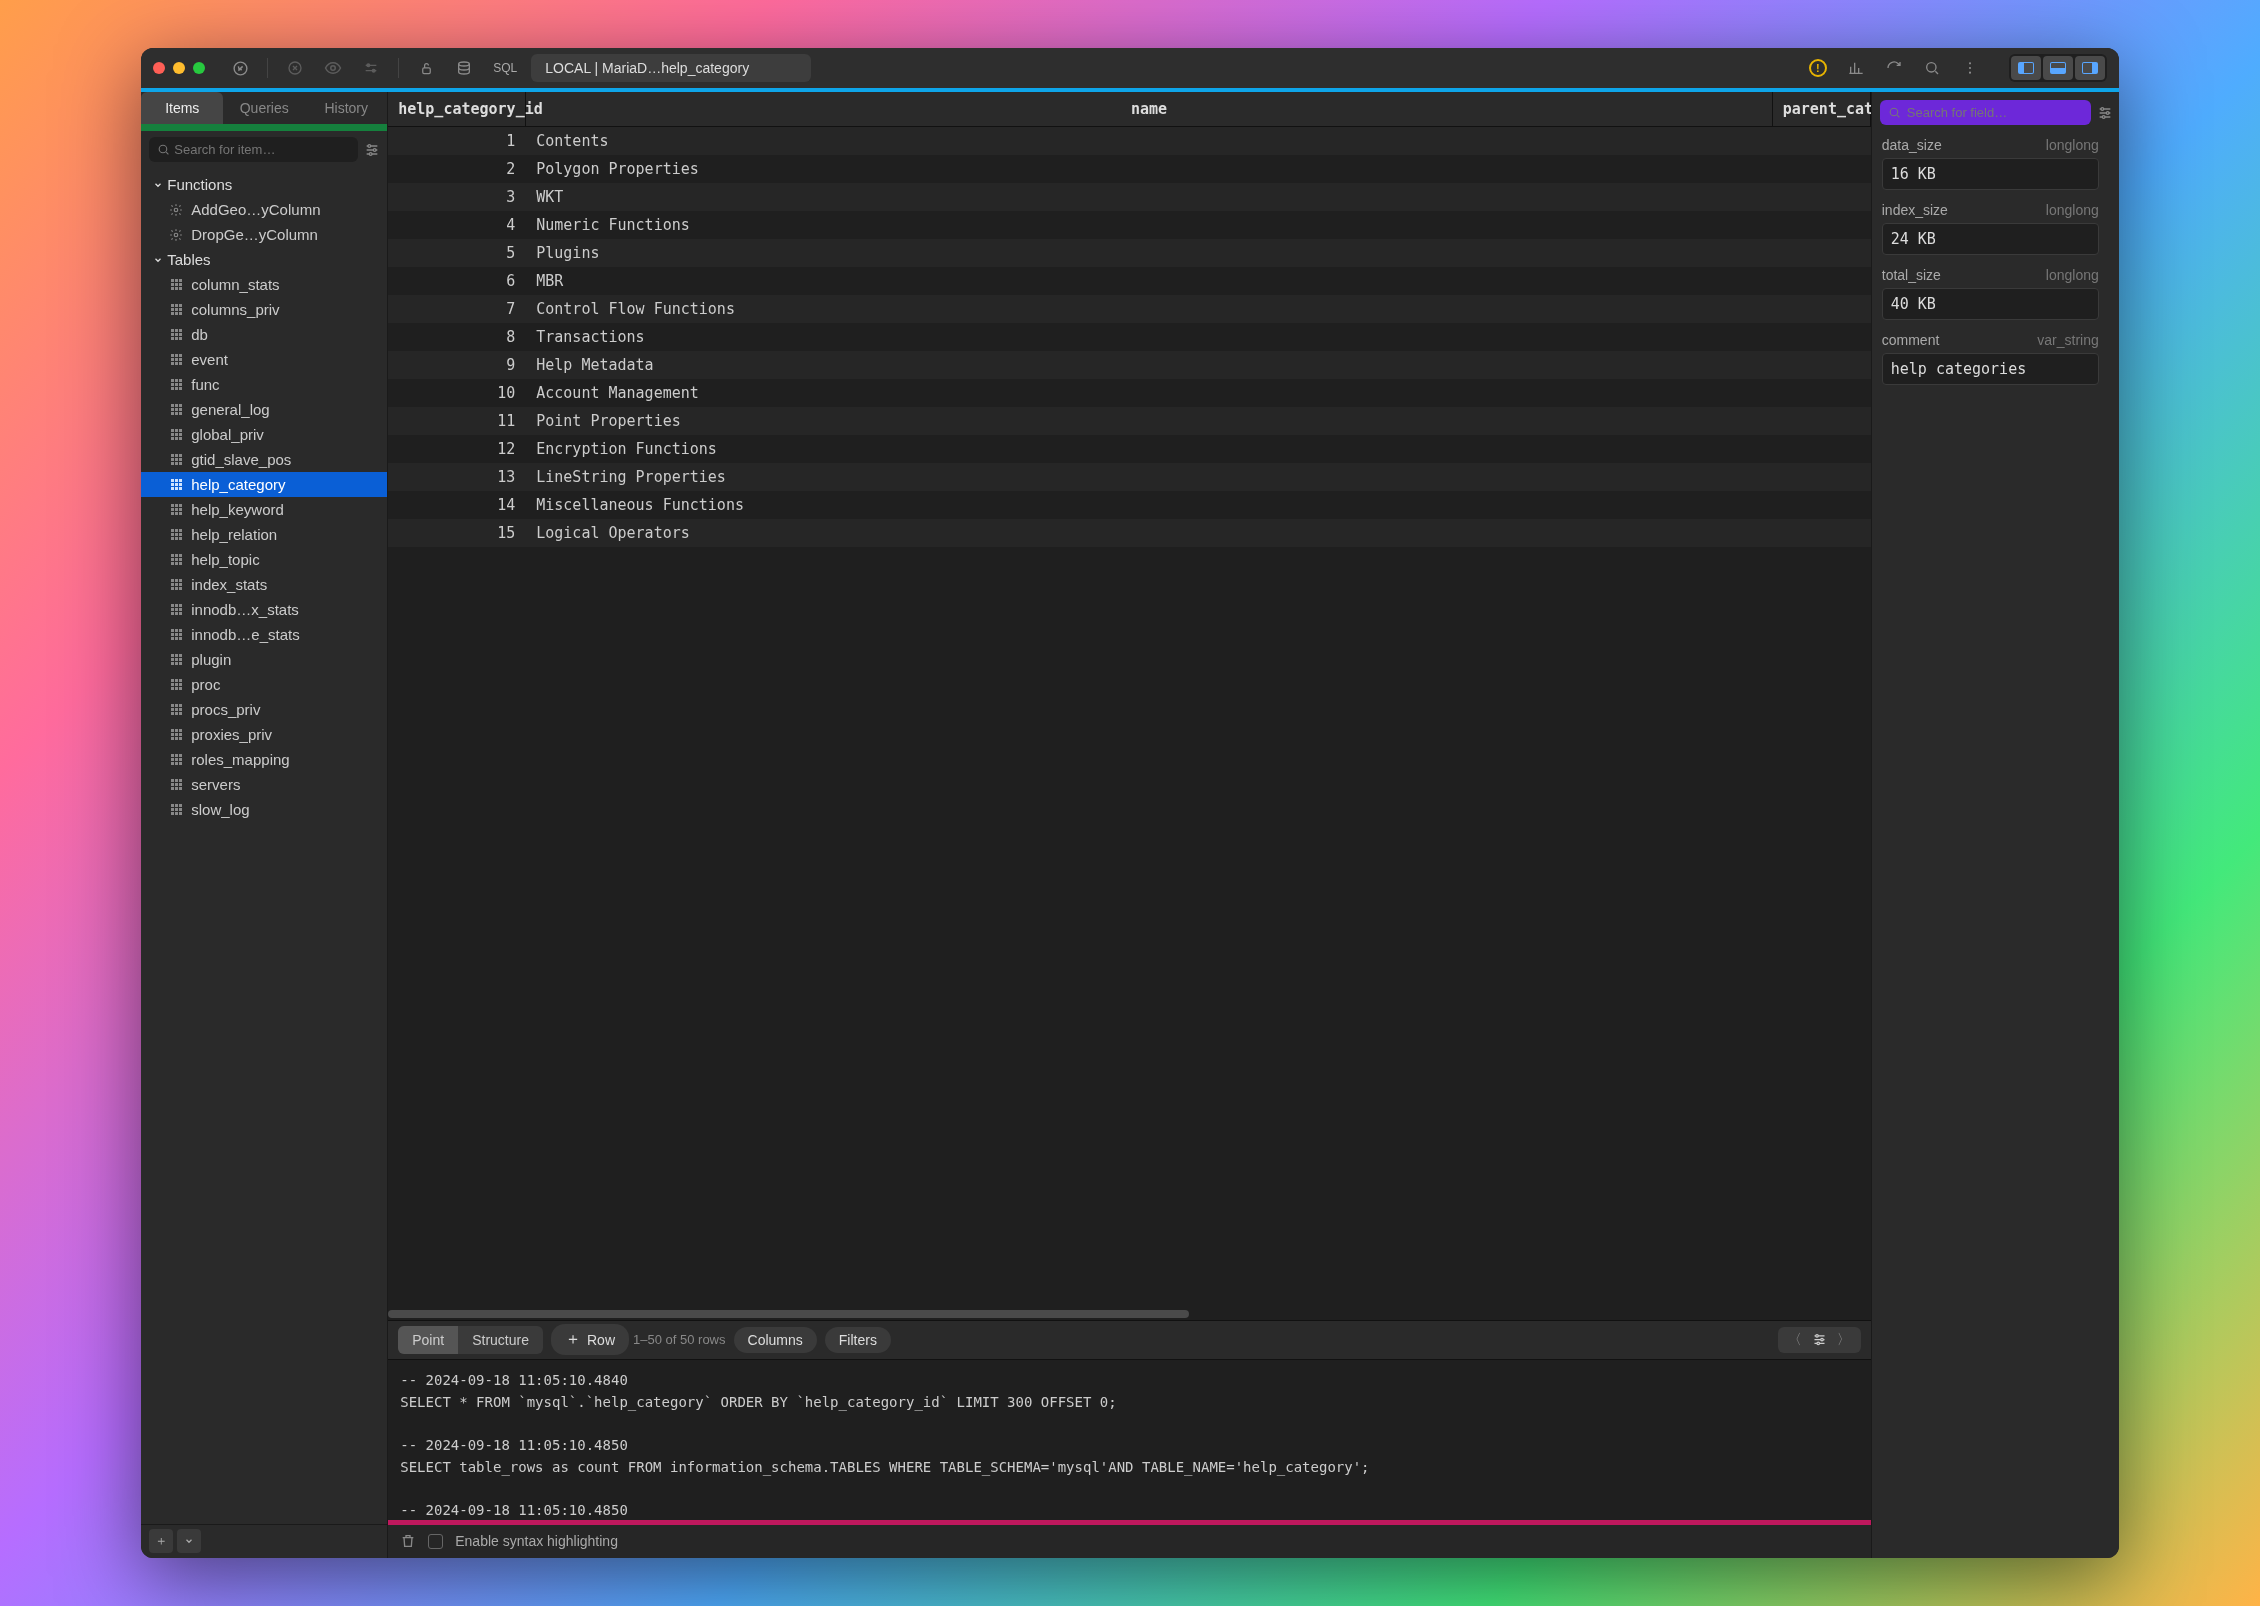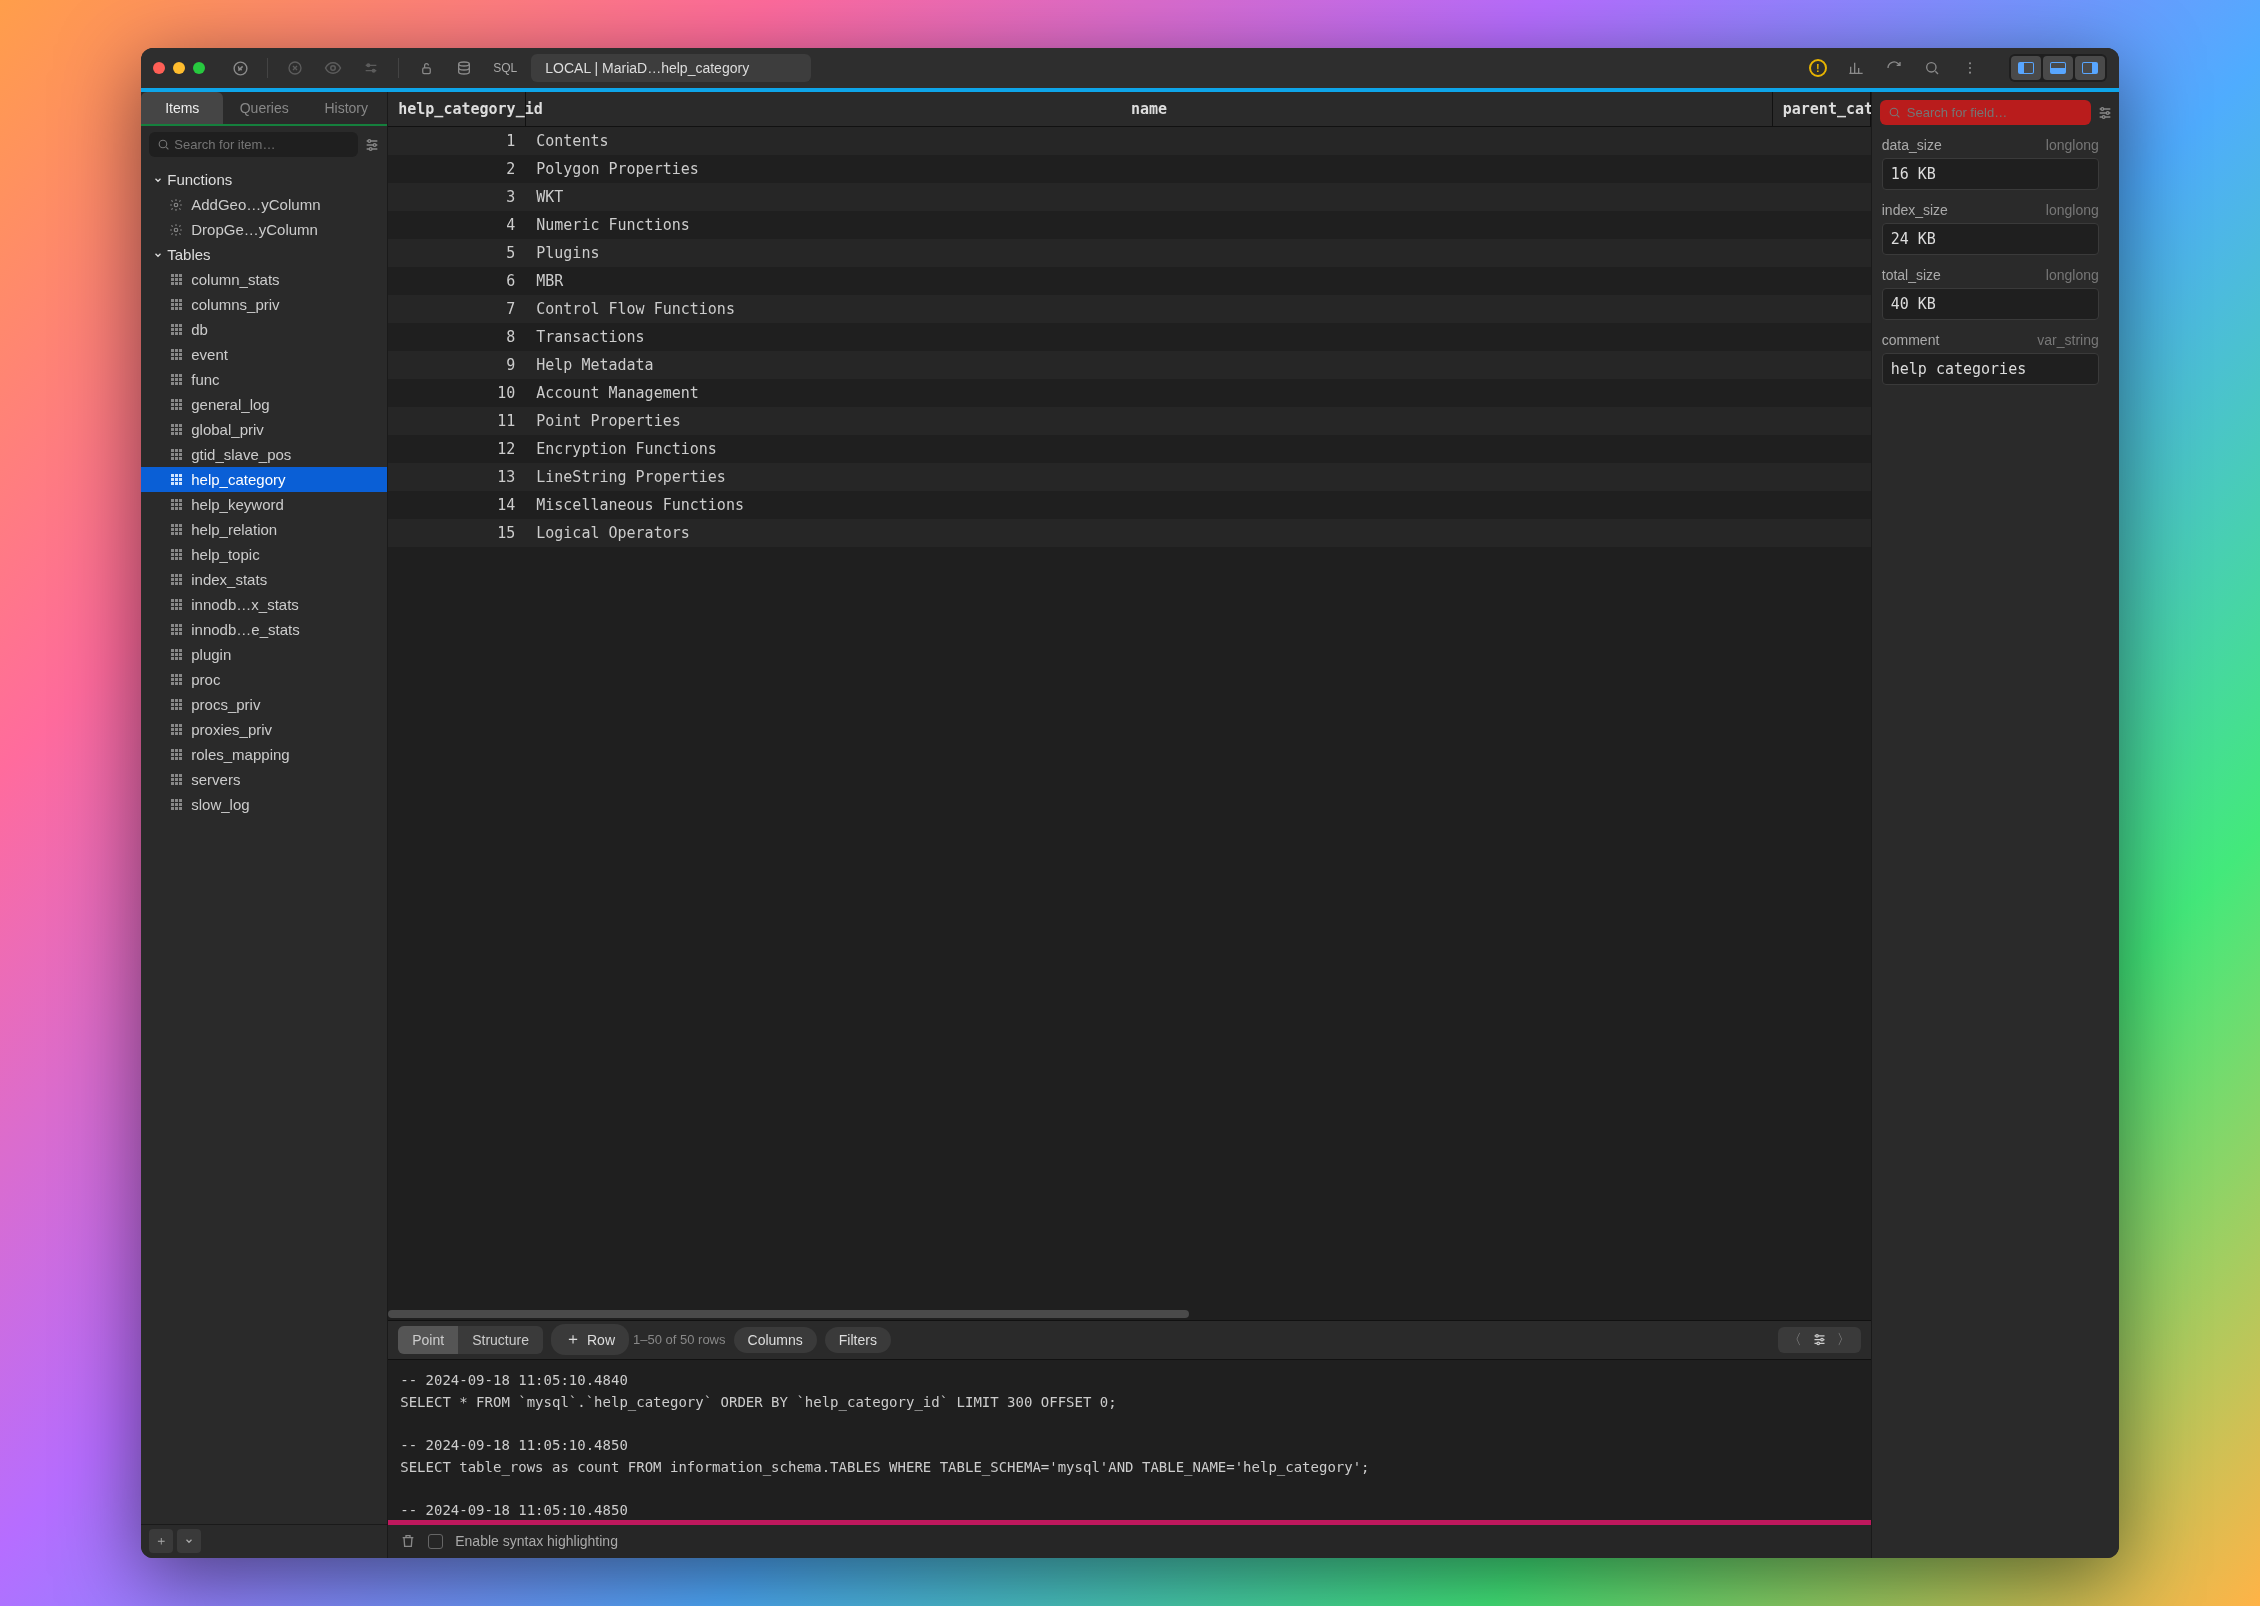--- a/index.html
+++ b/index.html
@@ -21,21 +21,21 @@
 .panel-btns { display:flex; gap:2px; background:#1f1f1f; border-radius:6px; padding:2px; }
 .panel-btn { width:30px; height:24px; display:flex; align-items:center; justify-content:center; border-radius:4px; }
 .panel-btn.active { background:#4a4a4a; }
 .panel-rect { width:16px; height:12px; border:1.5px solid #58a6ff; border-radius:2px; position:relative; }
 
 
 .main { flex:1; display:flex; overflow:hidden; }
 
 
 .sidebar { width:247px; background:#2a2a2a; border-right:1px solid #1a1a1a; display:flex; flex-direction:column; }
-.sb-tabs { display:flex; border-bottom:2px solid #15803d; }
+.sb-tabs { display:flex; border-bottom:7px solid #15803d; }
 .sb-tab { flex:1; padding:8px 0; text-align:center; font-size:14px; color:#888; cursor:pointer; }
 .sb-tab.active { background:#454545; color:#eee; border-radius:6px 6px 0 0; }
 .sb-search-row { display:flex; align-items:center; padding:6px 8px; gap:6px; }
 .sb-search { flex:1; display:flex; align-items:center; gap:4px; background:#1f1f1f; border-radius:6px; padding:5px 8px; color:#777; }
 .sb-search input { background:transparent; border:none; outline:none; color:#ccc; font-size:13px; flex:1; }
 .filter-icon { color:#888; cursor:pointer; font-size:14px; }
 .sb-tree { flex:1; overflow-y:auto; padding:4px 0; }
 .tree-group { padding:4px 10px 4px 12px; color:#ddd; cursor:pointer; display:flex; align-items:center; gap:4px; font-size:15px; }
 .tree-item { padding:4px 10px 4px 28px; color:#ccc; cursor:pointer; display:flex; align-items:center; gap:8px; font-family:"SF Mono",Menlo,monospace; font-size:15px; white-space:nowrap; }
 .tree-item.selected { background:#0a5fd6; color:#fff; }
@@ -73,21 +73,21 @@
 .nav-arrow { color:#888; cursor:pointer; font-size:14px; }
 
 .console { flex:0 0 auto; padding:10px 12px; font-family:"SF Mono",Menlo,monospace; font-size:14px; color:#ccc; line-height:1.55; white-space:pre-wrap; overflow:auto; height:160px; }
 .bottom-bar { height:38px; border-top:5px solid #be185d; display:flex; align-items:center; padding:16px 12px; gap:12px; color:#aaa; background:#262626; }
 .trash { color:#888; cursor:pointer; }
 .chk { width:15px; height:15px; border:1px solid #666; border-radius:3px; }
 
 
 .inspector { width:248px; background:#2a2a2a; border-left:1px solid #1a1a1a; display:flex; flex-direction:column; }
 .ins-search-row { display:flex; align-items:center; padding:8px; gap:6px; }
-.ins-search { flex:1; display:flex; align-items:center; gap:6px; background:#b91c1c; border-radius:6px; padding:5px 8px; }
+.ins-search { flex:1; display:flex; align-items:center; gap:6px; background:#6d28d9; border-radius:6px; padding:5px 8px; }
 .ins-search input { background:transparent; border:none; outline:none; color:#ccc; font-size:13px; flex:1; }
 .field-block { padding:2px 20px 8px 10px; }
 .field-head { display:flex; justify-content:space-between; font-family:"SF Mono",Menlo,monospace; font-size:14px; color:#aaa; padding:2px 0; }
 .field-type { color:#777; }
 .field-val { background:#1f1f1f; border:1px solid #3a3a3a; border-radius:4px; padding:6px 8px; margin-top:3px; font-family:"SF Mono",Menlo,monospace; font-size:15px; color:#ddd; }
 
 svg { display:block; }
 ::-webkit-scrollbar { width:10px; height:10px; }
 ::-webkit-scrollbar-thumb { background:#4a4a4a; border-radius:5px; }
 ::-webkit-scrollbar-track { background:transparent; }

